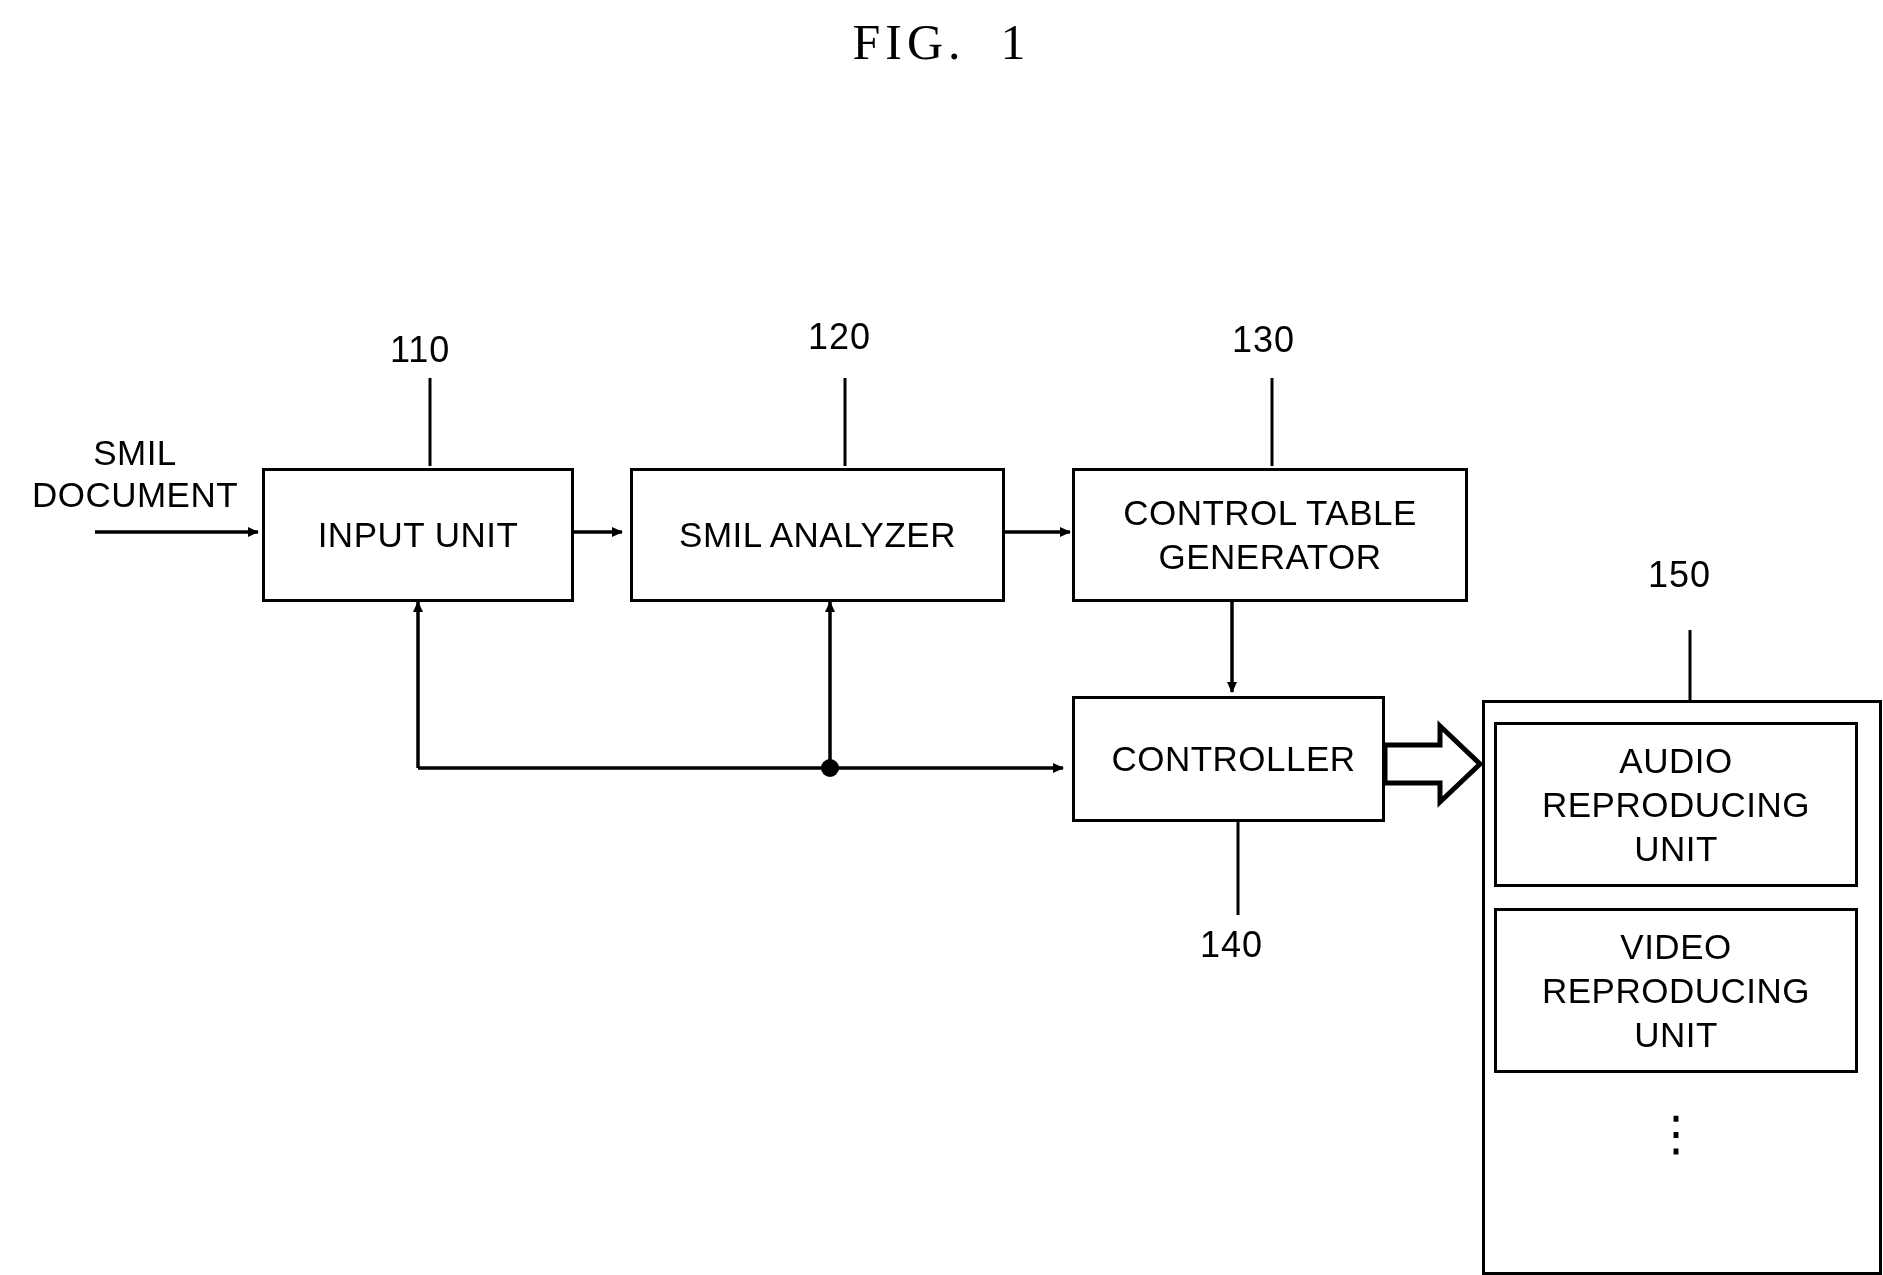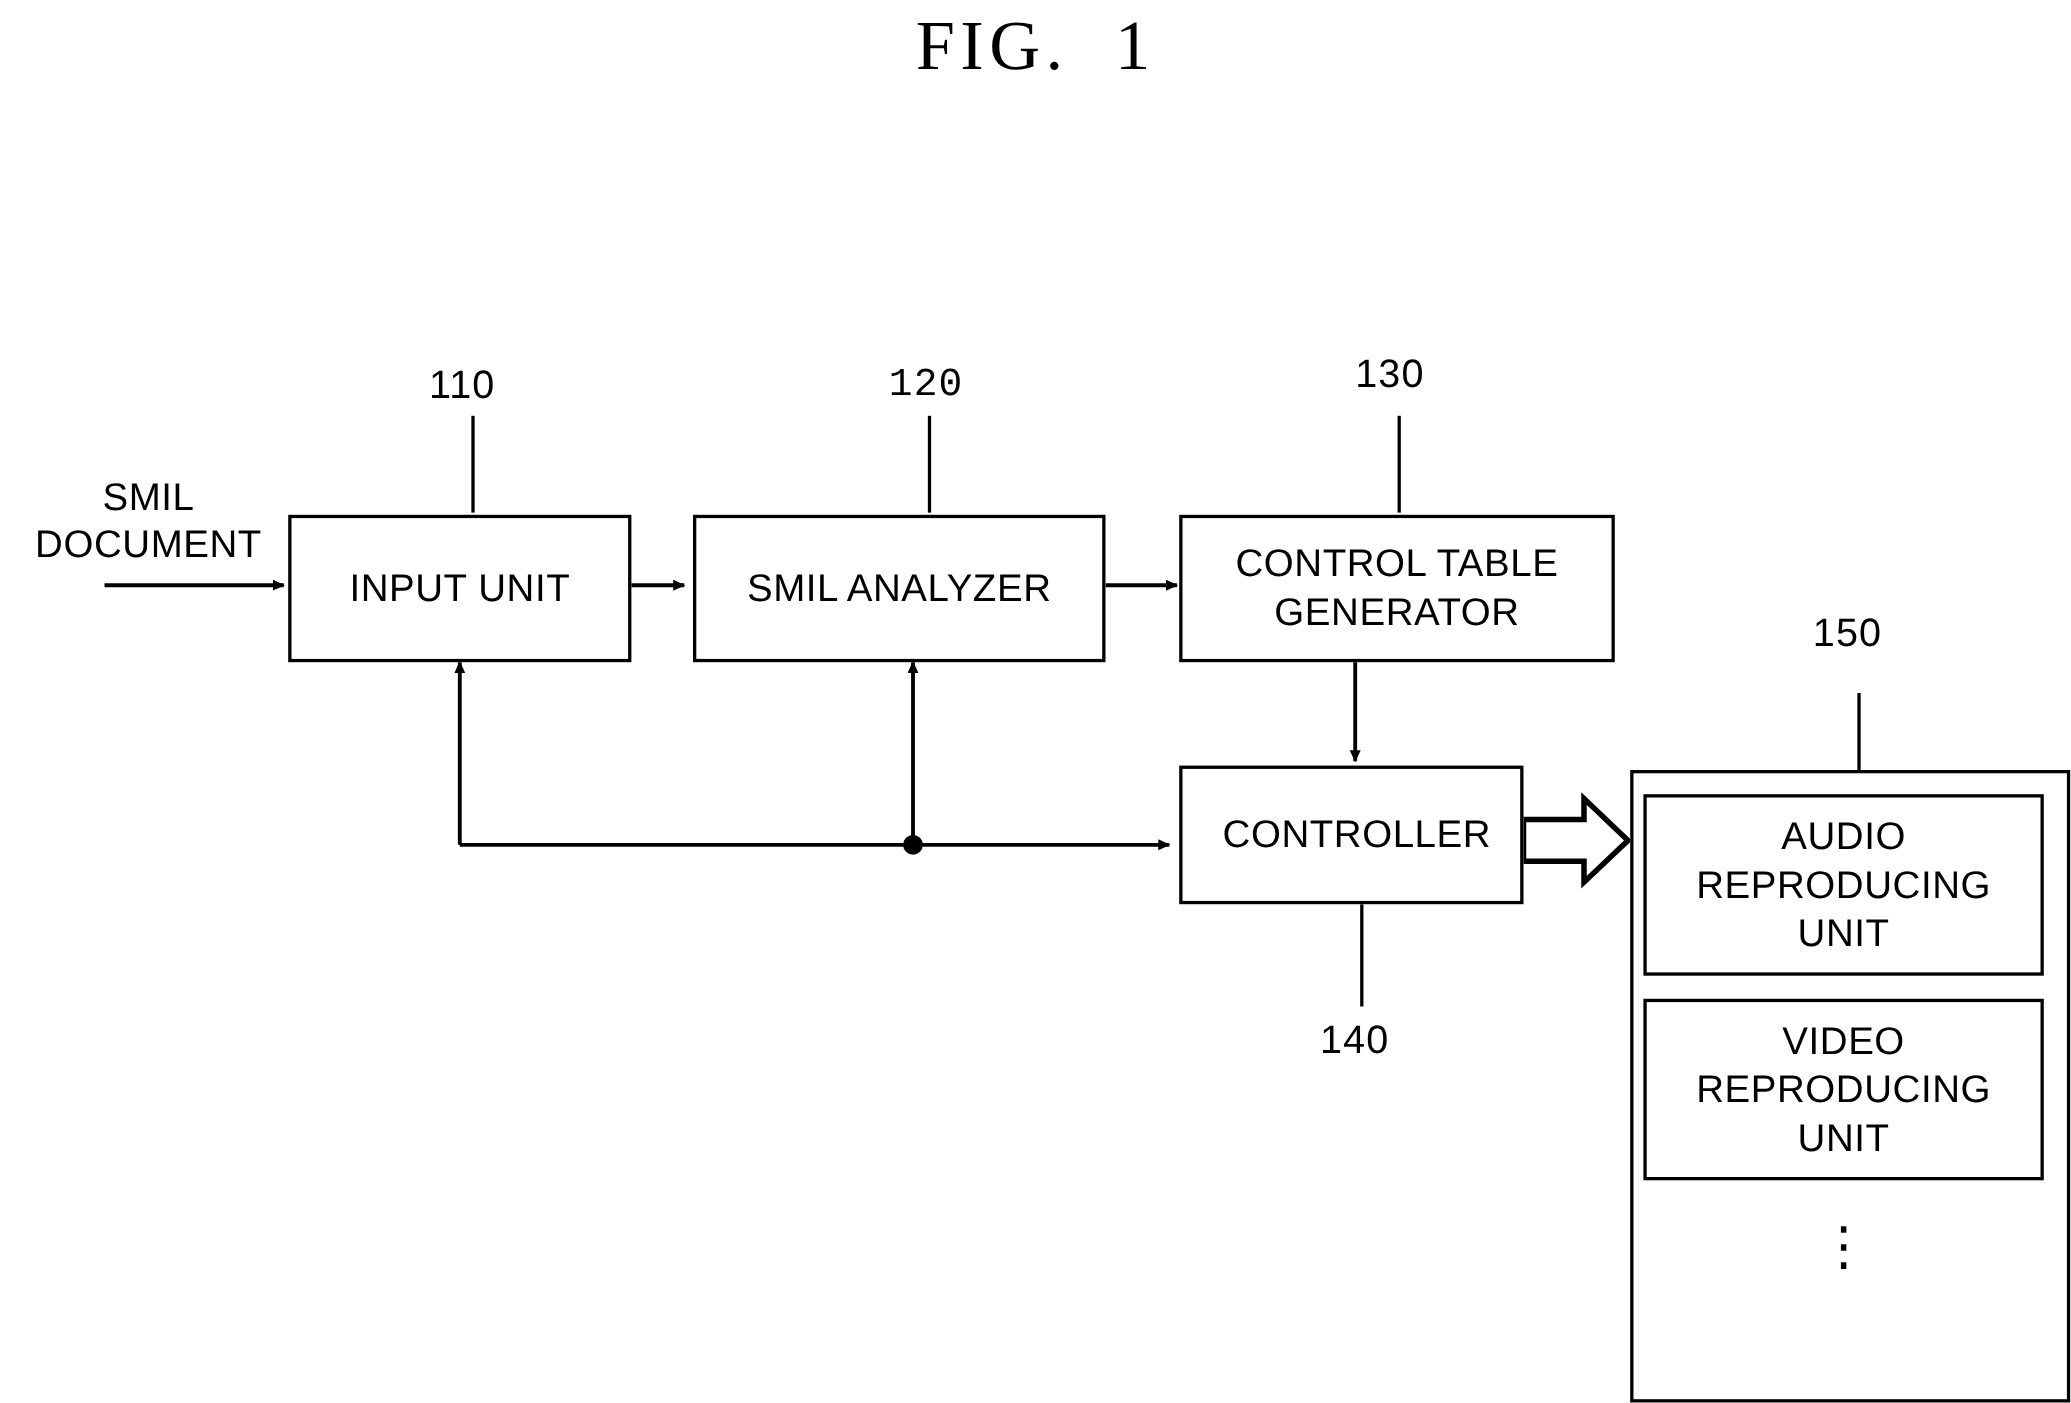--- a/index.html
+++ b/index.html
@@ -21,21 +21,21 @@
     width: 1883px;
     height: 1275px;
   }
   .fig-title {
     position: absolute;
     left: 0;
     top: 0;
     width: 1883px;
     text-align: center;
     font-family: "Liberation Serif", serif;
-    font-size: 64px;
+    font-size: 50px;
     letter-spacing: 5px;
     line-height: 84px;
     white-space: pre;
   }
   
   .box {
     position: absolute;
     border: 3px solid #000;
     box-sizing: border-box;
     display: flex;
@@ -135,21 +135,21 @@
 
     <circle cx="830" cy="768" r="9" fill="#000"></circle>
 
     <path d="M1385,745 L1440,745 L1440,726 L1480,764 L1440,802 L1440,783 L1385,783 Z" fill="#fff" stroke="#000" stroke-width="5" stroke-linejoin="miter"></path>
   </svg>
 
   <div class="label" style="left:10px; top:432px; width:250px;">SMIL
 DOCUMENT</div>
 
   <div class="ref" style="left:390px; top:330px;">110</div>
-  <div class="ref" style="left:808px; top:330px;font-family:Liberation Mono, monospace;">120</div>
+  <div class="ref" style="left:808px; top:317px;">120</div>
   <div class="ref" style="left:1232px; top:320px;">130</div>
   <div class="ref" style="left:1200px; top:925px;">140</div>
   <div class="ref" style="left:1648px; top:555px;">150</div>
 
   <div class="box" style="left:262px; top:468px; width:312px; height:134px;">INPUT UNIT</div>
 
   <div class="box" style="left:630px; top:468px; width:375px; height:134px;">SMIL ANALYZER</div>
 
   <div class="box" style="left:1072px; top:468px; width:396px; height:134px;">CONTROL TABLE
 GENERATOR</div>

